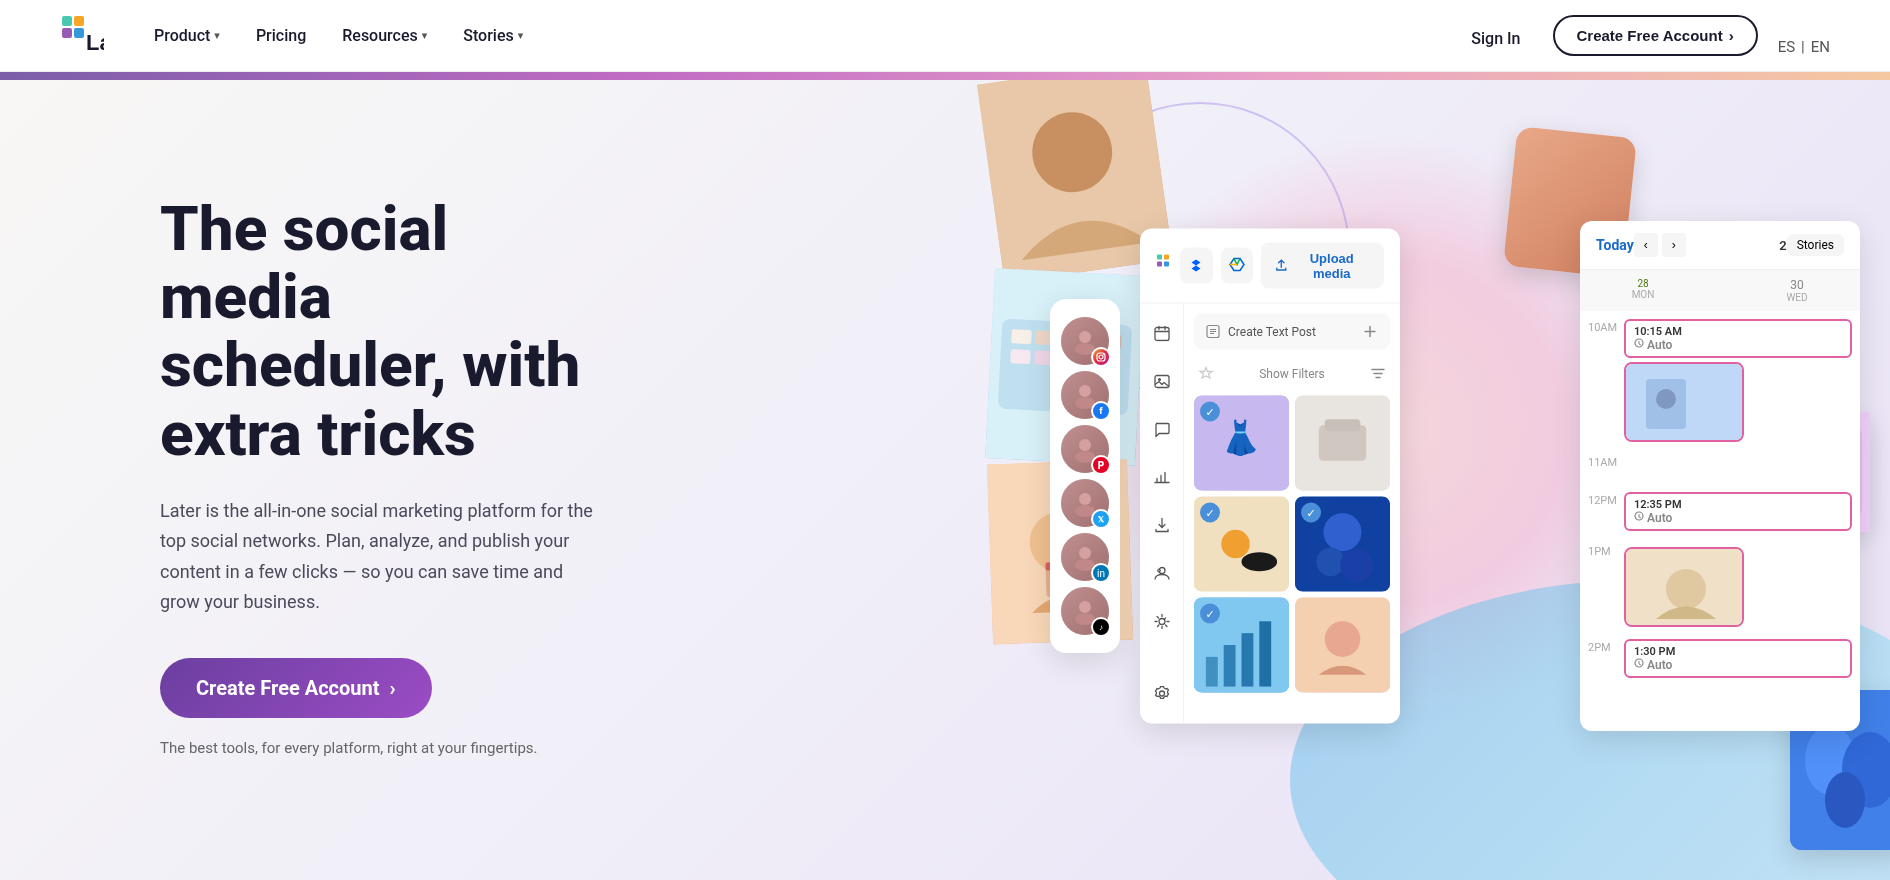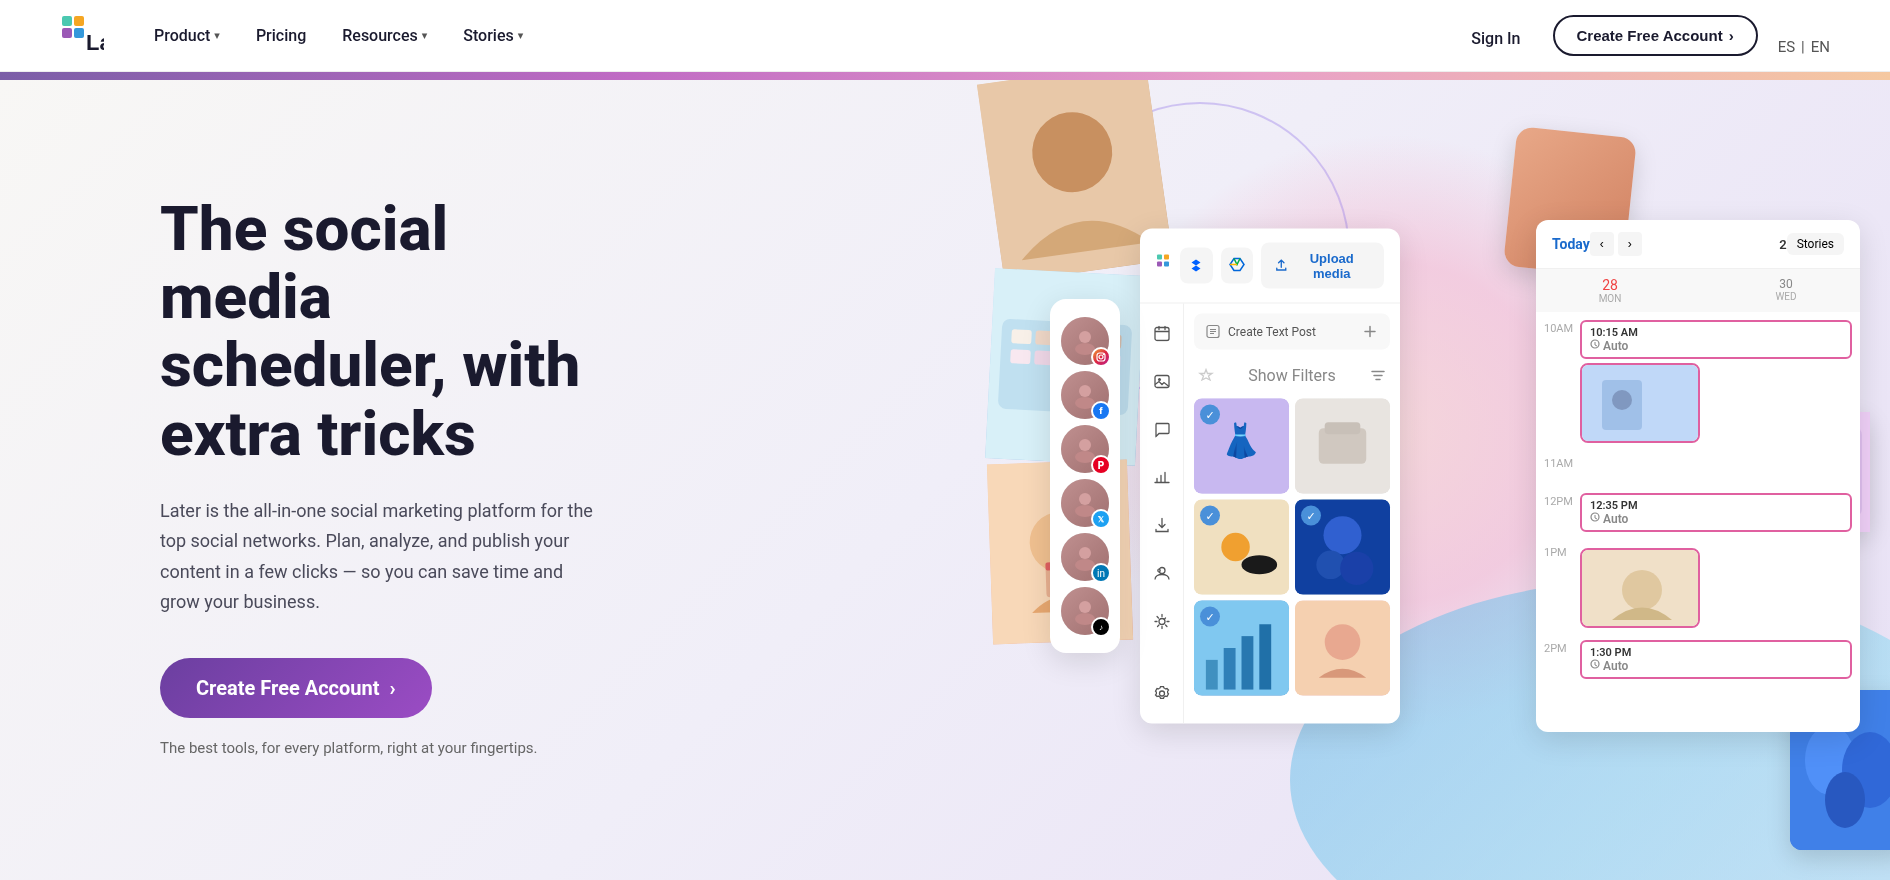--- a/index.html
+++ b/index.html
@@ -166,21 +166,21 @@
     .mc2 { background: linear-gradient(135deg, #e8e4e0, #d8d4d0); }
     .mc3 { background: linear-gradient(135deg, #f0e8d0, #e8d8b0); }
     .mc4 { background: linear-gradient(135deg, #2060a0, #1840a0); }
     .mc5 { background: linear-gradient(135deg, #60b0e8, #4090d0); }
     .mc6 { background: linear-gradient(135deg, #f5d0c0, #e8b0a0); }
 
     
     .calendar-panel {
       position: absolute; right: 30px; top: 50%; transform: translateY(-50%);
       background: #fff; border-radius: 12px; box-shadow: 0 8px 30px rgba(0,0,0,0.12);
-      width: 324px; z-index: 8; overflow: hidden;
+      width: 280px; z-index: 8; overflow: hidden;
     }
     .cal-header {
       display: flex; align-items: center; justify-content: space-between;
       padding: 12px 16px; border-bottom: 1px solid #f0f0f0;
     }
     .cal-today { color: #1a6acc; font-weight: 700; font-size: 14px; cursor: pointer; }
     .cal-nav { display: flex; gap: 4px; }
     .cal-nav-btn { width: 24px; height: 24px; border-radius: 4px; background: #f5f5f5; border: none; cursor: pointer; font-size: 12px; }
     .cal-stories { background: #f5f5f5; border-radius: 6px; padding: 4px 10px; font-size: 12px; cursor: pointer; }
     .cal-body { padding: 8px; position: relative; min-height: 420px; }
@@ -483,21 +483,21 @@
                 <span style="font-size:12px;color:#555;">Create Text Post</span>
               </div>
               <svg width="16" height="16" viewBox="0 0 16 16">
                   <path d="M8 3v10M3 8h10" stroke="#888" stroke-width="1.5" stroke-linecap="round"></path>
                 </svg>
             </div>
             <div class="show-filters-row">
               <svg width="16" height="16" viewBox="0 0 16 16">
                   <path d="M8 2l1.5 4H14l-3.5 2.5 1.5 4L8 10.5 4 12.5l1.5-4L2 6h4.5z" fill="none" stroke="#ccc" stroke-width="1.3"></path>
                 </svg>
-              <span style="flex:1; text-align:center; font-size:16px; color:#888;">Show Filters</span>
+              <span style="flex:1; text-align:center; font-size:12px; color:#888;">Show Filters</span>
               <svg width="16" height="16" viewBox="0 0 16 16">
                   <path d="M2 4h12M4 8h8M6 12h4" stroke="#888" stroke-width="1.5" stroke-linecap="round"></path>
                 </svg>
             </div>
             <div class="media-grid">
               <div class="media-cell mc1">
                 <div class="check">✓</div>
                 <svg width="100%" height="100%" viewBox="0 0 80 80">
                     <rect width="80" height="80" fill="#c8b8f0"></rect>
                     <text x="40" y="45" text-anchor="middle" font-size="28" fill="#9070c8">👗</text>
@@ -556,21 +556,21 @@
             <button class="cal-nav-btn">‹</button>
             <button class="cal-nav-btn">›</button>
           </div>
           <div style="flex:1;"></div>
           <div style="font-size:13px;font-weight:600;color:#333;">2</div>
           <div class="cal-stories">Stories</div>
         </div>
 
         <div style="display:grid; grid-template-columns:1fr 1fr; background:#f8f8f8; padding:8px 16px; gap:60px;">
           <div style="text-align:center;">
-            <div style="font-size:14px;color:#ef4444;">28</div>
+            <div style="font-size:10px;color:#4d7c0f;">28</div>
             <div style="font-size:10px;color:#aaa;text-transform:uppercase;">MON</div>
           </div>
           <div style="text-align:center;">
             <div style="font-size:12px;color:#888;">30</div>
             <div style="font-size:10px;color:#aaa;text-transform:uppercase;">WED</div>
           </div>
         </div>
 
         <div class="cal-body">
 

